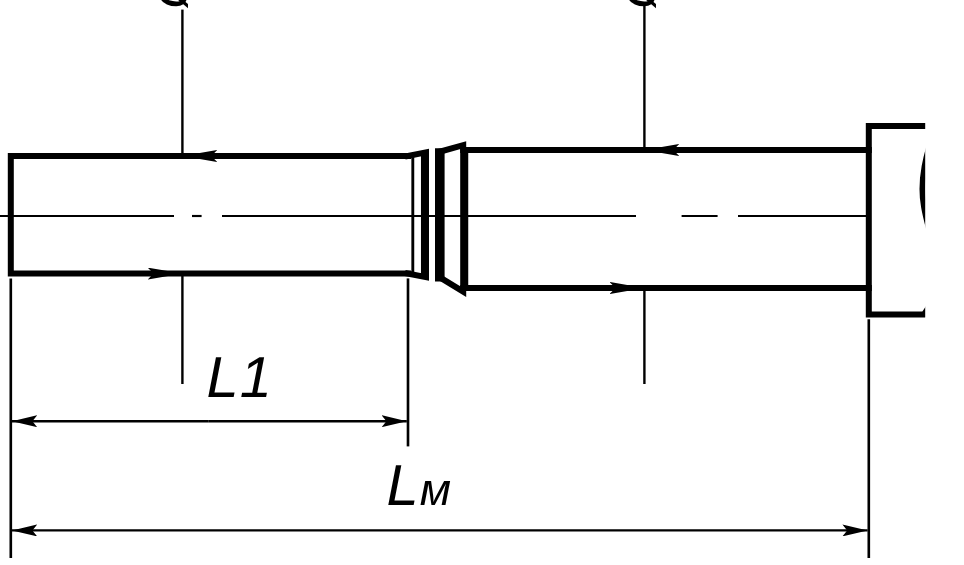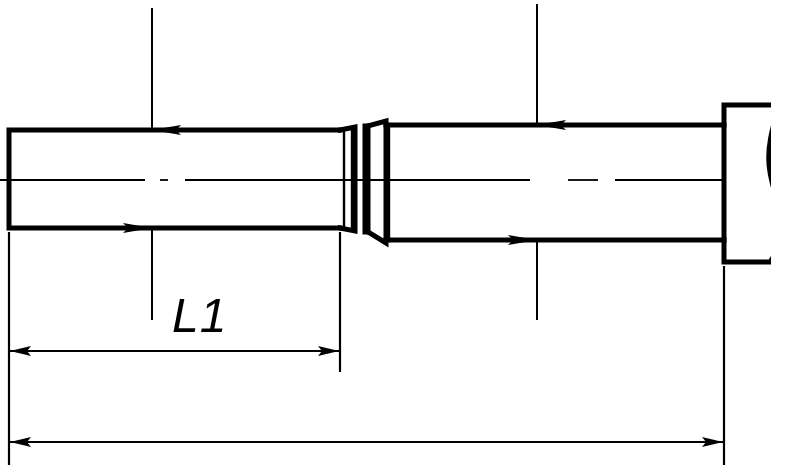--- a/index.html
+++ b/index.html
@@ -9,21 +9,20 @@
   }
   body {
     font-family: "Liberation Sans", sans-serif;
   }
   #stage {
     position: relative;
     width: 771px;
     height: 471px;
     background: #ffffff;
     overflow: hidden;
-    text-align: right;
   }
   #drawing {
     position: absolute;
     left: 0;
     top: 0;
     width: 803px;
     height: 471px;
   }
   .dim-label {
     position: absolute;
@@ -147,14 +146,15 @@
     </g>
 
   </svg>
 
   <div class="dim-label" id="label-phi-d">ø d</div>
 
   <div class="dim-label" id="label-phi-D">ø D</div>
 
   <div class="dim-label" id="label-L1">L1</div>
 
+  <div class="dim-label" id="label-LM"><span>L</span><span class="sub-m">м</span></div>
 
 </div>
 
 </body></html>

